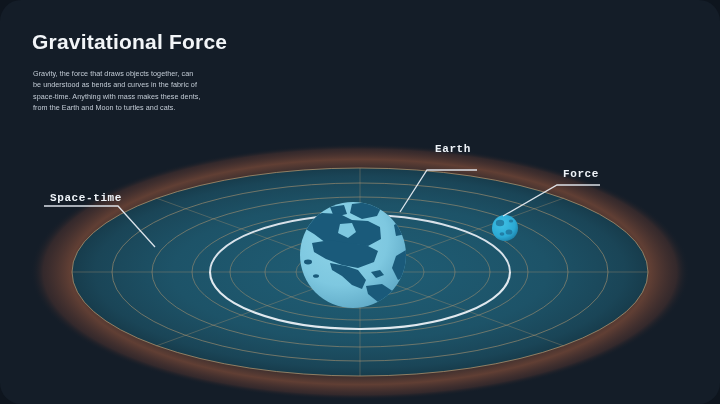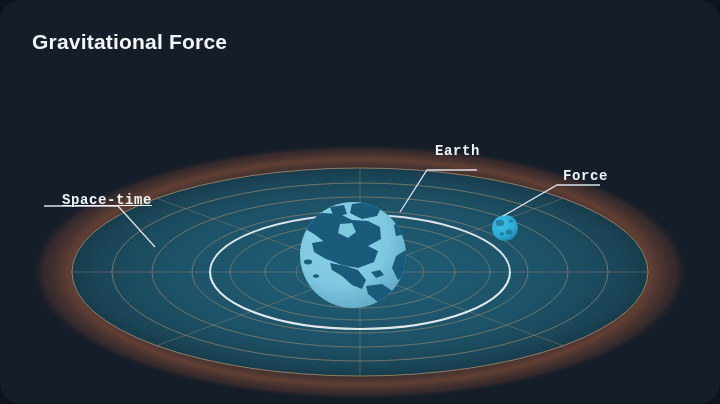--- a/index.html
+++ b/index.html
@@ -40,28 +40,28 @@
     width: 170px;
     font-family: "Liberation Sans", sans-serif;
     font-size: 7.2px;
     line-height: 11.3px;
     color: #c3ccd6;
     letter-spacing: 0.05px;
   }
   .callout {
     position: absolute;
     font-family: "Liberation Mono", monospace;
-    font-size: 14px;
+    font-size: 11px;
     font-weight: bold;
     color: #eef3f8;
     letter-spacing: 0.6px;
     white-space: nowrap;
     text-align: right;
   }
-  #label-spacetime { left: 62px; top: 192px; text-decoration: underline; }
+  #label-spacetime { left: 50px; top: 192px; }
   #label-earth     { left: 435px; top: 143px; }
   #label-moon      { left: 563px; top: 168px; }
 </style>
 </head>
 <body>
 
 <div id="stage">
 
   <svg id="scene" viewBox="0 0 720 404">
     <defs>
@@ -176,20 +176,21 @@
       <path d="M 44 206 H 118 L 155 247"></path>
 
       <path d="M 400 212 L 427 170 H 477"></path>
 
       <path d="M 503 216 L 557 185 H 600"></path>
     </g>
   </svg>
 
   <div class="title">Gravitational Force</div>
 
+  <div class="body-copy">Gravity, the force that draws objects together, can be understood as bends and curves in the fabric of space-time. Anything with mass makes these dents, from the Earth and Moon to turtles and cats.</div>
 
   <div class="callout" id="label-spacetime">Space-time</div>
 
   <div class="callout" id="label-earth">Earth</div>
 
   <div class="callout" id="label-moon">Force</div>
 
 </div>
 
 </body></html>

